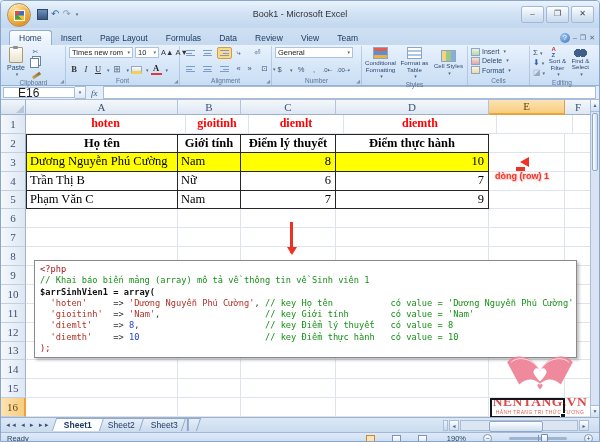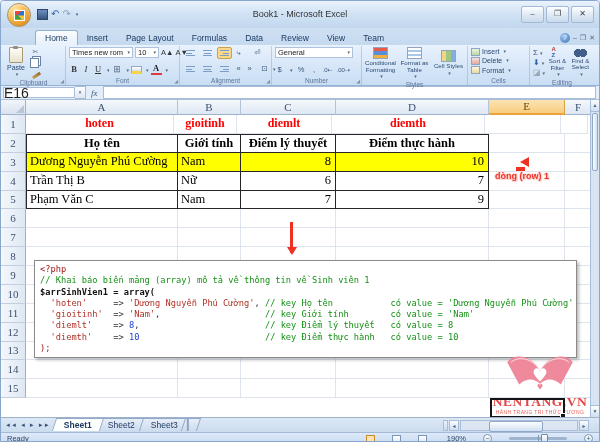--- a/index.html
+++ b/index.html
@@ -18,21 +18,21 @@
   .qsave{width:9px;height:9px;background:linear-gradient(#6f8fc0,#38567e);border:1px solid #2c4666;}
   .qundo,.qredo{color:#3a68a8;font-size:10px;line-height:10px;}
   .title{position:absolute;left:120px;right:120px;text-align:center;font-size:9px;color:#333;}
   .winbtns{margin-left:auto;display:flex;gap:2px;margin-right:5px;z-index:3;}
   .winbtn{width:21px;height:15px;border:1px solid #a3b8d2;border-radius:2px;text-align:center;
     font-size:8px;line-height:13px;color:#45engineering;color:#444;background:linear-gradient(#fdfeff,#dbe7f4 60%,#c9daed);}
   
   .tabrow{height:17px;display:flex;align-items:flex-end;padding-left:8px;position:relative;
     background:linear-gradient(#cfe0f3,#c5d9ef);}
   .rtab{padding:2px 9px 2px;font-size:8.5px;color:#16365f;border-radius:3px 3px 0 0;}
-  .rtab.active{background:linear-gradient(#fbfdff,#e7f0fb);border:1px solid #8fafd4;border-bottom:none;margin-left:26px;}
+  .rtab.active{background:linear-gradient(#fbfdff,#e7f0fb);border:1px solid #8fafd4;border-bottom:none;}
   .tabrow-right{margin-left:auto;display:flex;align-items:center;gap:3px;margin-right:4px;padding-bottom:2px;}
   .help-dot{width:10px;height:10px;border-radius:50%;background:radial-gradient(circle at 35% 30%,#9ec7f0,#3d74b8);
     color:#fff;font-size:7px;text-align:center;line-height:10px;}
   .mini-winbtn{font-size:7px;color:#5a6c82;line-height:8px;}
   
   .ribbon{height:41px;display:flex;padding:1px 1px 0;box-sizing:border-box;
     background:linear-gradient(#e9f2fd,#d6e6f8 55%,#c9ddf3);border-bottom:1px solid #95b1d4;}
   .grp{display:flex;flex-direction:column;padding:1px 3px 0;box-sizing:border-box;flex:none;
     border-right:1px solid rgba(140,165,200,.45);position:relative;}
   .grp-body{flex:1;display:flex;gap:3px;align-items:stretch;}
@@ -77,21 +77,21 @@
   .ic-cell.ins{background:linear-gradient(#eaf3e2,#bcd89e);}
   .ic-cell.del{background:linear-gradient(#f7e3e0,#e0a79e);}
   .ic-cell.fmt{background:linear-gradient(#fdf7df,#ecd9a0);}
   .edit-left{display:flex;flex-direction:column;justify-content:space-around;font-size:8px;color:#3b5576;}
   .ebtn{display:flex;flex-direction:column;align-items:center;font-size:6.2px;line-height:6.6px;color:#2c4a73;text-align:center;justify-content:center;}
   .ic-az{width:12px;height:11px;font-size:6px;font-weight:bold;color:#c23b2e;line-height:5.5px;text-align:left;}
   .ic-az span{color:#2f62ad;}
   .ic-bino{width:13px;height:9px;background:radial-gradient(circle at 30% 55%,#3f5f8a 4px,transparent 4.2px),radial-gradient(circle at 70% 55%,#3f5f8a 4px,transparent 4.2px);margin-bottom:1px;}
   
   .fbar{height:14px;display:flex;align-items:center;background:#e4eefa;border-bottom:1px solid #aabdd6;padding:1px 2px;box-sizing:border-box;gap:2px;}
-  .namebox{width:72px;height:11px;background:#fff;border:1px solid #a8bddb;font-size:14px;line-height:11px;padding-left:0;color:#222;box-sizing:border-box;}
+  .namebox{width:72px;height:11px;background:#fff;border:1px solid #a8bddb;font-size:12px;line-height:11px;padding-left:14px;color:#222;box-sizing:border-box;}
   .nb-drop{width:10px;height:11px;border:1px solid #a8bddb;border-left:none;background:linear-gradient(#fdfeff,#dce8f5);
     font-size:5px;color:#567;text-align:center;line-height:11px;margin-left:-2px;}
   .fx{font-size:9px;font-style:italic;font-family:"Liberation Serif",serif;color:#3b587e;margin:0 3px;}
   .finput{flex:1;height:11px;background:#fff;border:1px solid #a8bddb;margin-right:1px;}
   
   .sheet{position:relative;height:317px;background:#fff;overflow:hidden;}
   .colhdrs{display:flex;height:15px;}
   .corner{width:25px;height:15px;flex:none;background:linear-gradient(#f2f6fb,#d8e2ef);border-right:1px solid #9eb2cc;border-bottom:1px solid #9eb2cc;position:relative;box-sizing:border-box;}
   .corner::after{content:"";position:absolute;right:1px;bottom:1px;border-left:8px solid transparent;border-bottom:8px solid #b9c6d8;}
   .colhdr{flex:none;box-sizing:border-box;height:15px;text-align:center;font-family:"Liberation Serif",serif;
@@ -421,21 +421,21 @@
     <div class="colhdr" style="width: 152px;">A</div>
         <div class="colhdr" style="width: 63px;">B</div>
         <div class="colhdr" style="width: 95px;">C</div>
         <div class="colhdr" style="width: 153px;">D</div>
         <div class="colhdr sel" style="width: 76px;">E</div>
         <div class="colhdr" style="width: 27px;">F</div>
       </div>
     <div id="gridrows">
         <div class="grow" style="height: 18.875px;">
           <div class="rowhdr">1</div>
-          <div class="cell c-field" style="width: 148px;">hoten</div>
+          <div class="cell c-field" style="width: 160px;">hoten</div>
           <div class="cell c-field" style="width: 63px;">gioitinh</div>
           <div class="cell c-field" style="width: 95px;">diemlt</div>
           <div class="cell c-field" style="width: 153px;">diemth</div>
           <div class="cell" style="width: 76px;"></div>
           <div class="cell" style="width: 27px;"></div>
         </div>
         <div class="grow" style="height: 18.875px;">
           <div class="rowhdr">2</div>
           <div class="cell tbl first toprow c-head" style="width: 152px;">Họ tên</div>
           <div class="cell tbl toprow c-head" style="width: 63px;">Giới tính</div>
@@ -547,20 +547,29 @@
           <div class="rowhdr">14</div>
           <div class="cell" style="width: 152px;"></div>
           <div class="cell" style="width: 63px;"></div>
           <div class="cell" style="width: 95px;"></div>
           <div class="cell" style="width: 153px;"></div>
           <div class="cell" style="width: 76px;"></div>
           <div class="cell" style="width: 27px;"></div>
         </div>
         <div class="grow" style="height: 18.875px;">
           <div class="rowhdr">15</div>
+          <div class="cell" style="width: 152px;"></div>
+          <div class="cell" style="width: 63px;"></div>
+          <div class="cell" style="width: 95px;"></div>
+          <div class="cell" style="width: 153px;"></div>
+          <div class="cell" style="width: 76px;"></div>
+          <div class="cell" style="width: 27px;"></div>
+        </div>
+        <div class="grow" style="height: 18.875px;">
+          <div class="rowhdr sel">16</div>
           <div class="cell" style="width: 152px;"></div>
           <div class="cell" style="width: 63px;"></div>
           <div class="cell" style="width: 95px;"></div>
           <div class="cell" style="width: 153px;"></div>
           <div class="cell" style="width: 76px;"></div>
           <div class="cell" style="width: 27px;"></div>
         </div>
       </div>
 
     <div class="ann row-arrow" id="rowArrow" style="font-size: 9px; left: 494px; top: 57.25px;">

